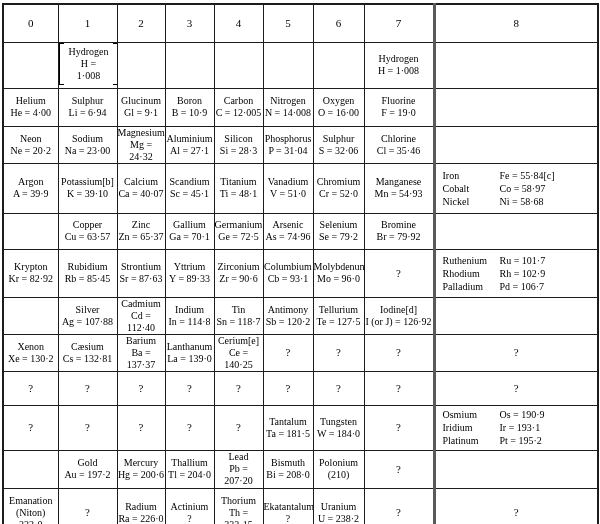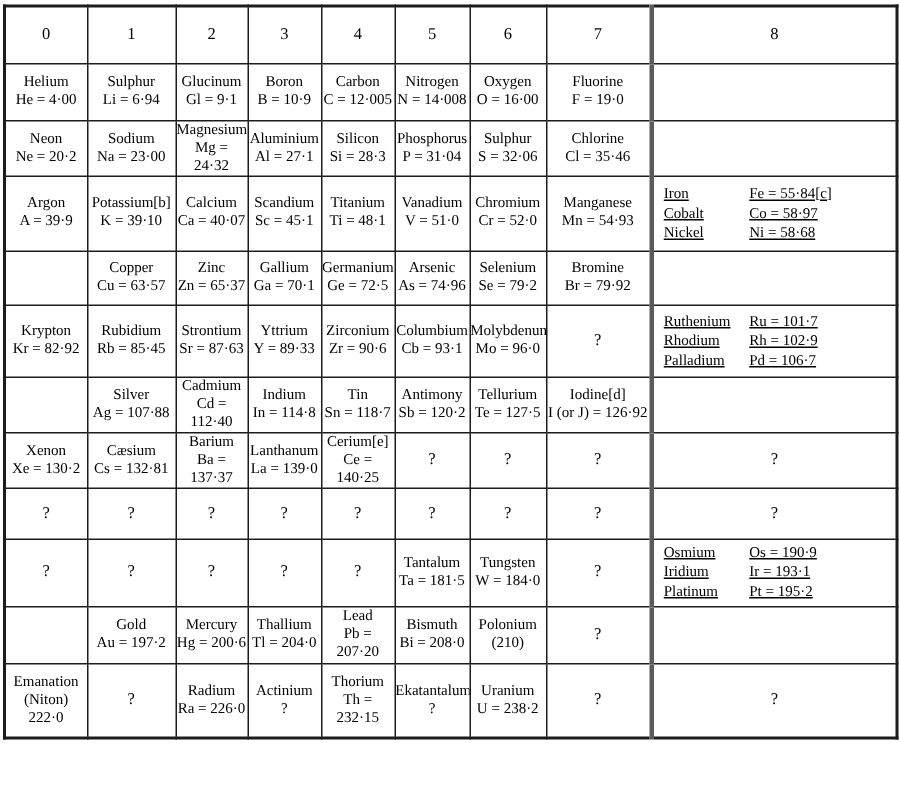--- a/index.html
+++ b/index.html
@@ -24,21 +24,21 @@
     font-size:10px;line-height:12px;font-weight:normal;
     overflow:hidden;
   }
   .ptable th{font-size:11px;}
   
   .ptable td.c8,.ptable th.c8{border-left:3px solid var(--heavy);}
   .el-name{display:block;}
   .el-frm{display:block;}
   .qmark{font-size:11px;}
   
-  td.triad{text-align:left;text-decoration:underline;}
+  td.triad{text-align:left;}
   .triad-line{display:flex;align-items:baseline;padding:0 2px 0 7px;line-height:13px;}
   .t-name{width:57px;flex:0 0 auto;text-align:left;}
   .t-val{flex:1;text-align:left;white-space:nowrap;}
   
   .bwrap{display:inline-flex;align-items:stretch;margin:0 auto;}
   .brk{width:5px;}
   .brk.l{border:1px solid var(--txt);border-right:none;}
   .brk.r{border:1px solid var(--txt);border-left:none;}
   .btxt{padding:3px 4px;line-height:12px;}
 </style>
@@ -64,20 +64,38 @@
         <th>2</th>
         <th>3</th>
         <th>4</th>
         <th>5</th>
         <th>6</th>
         <th>7</th>
         <th class="c8">8</th>
       </tr>
     </thead>
   <tbody>
+      <tr style="height: 39px;">
+        <td></td>
+        <td><span class="bwrap">
+            <span class="brk l"></span>
+            <span class="btxt">Hydrogen<br>H = 1·008</span>
+            <span class="brk r"></span>
+          </span></td>
+        <td></td>
+        <td></td>
+        <td></td>
+        <td></td>
+        <td></td>
+        <td>
+          <span class="el-name">Hydrogen</span>
+          <span class="el-frm">H = 1·008</span>
+        </td>
+        <td class="c8"></td>
+      </tr>
       <tr style="height: 38px;">
         <td>
           <span class="el-name">Helium</span>
           <span class="el-frm">He = 4·00</span>
         </td>
         <td>
           <span class="el-name">Sulphur</span>
           <span class="el-frm">Li = 6·94</span>
         </td>
         <td>

